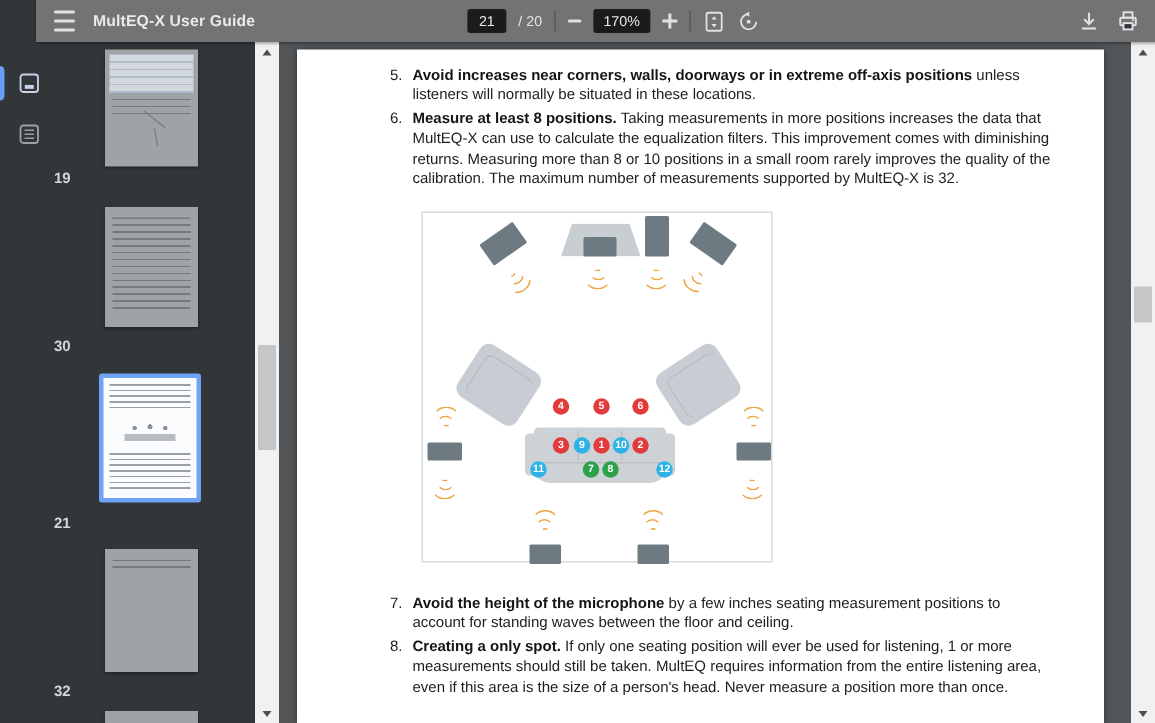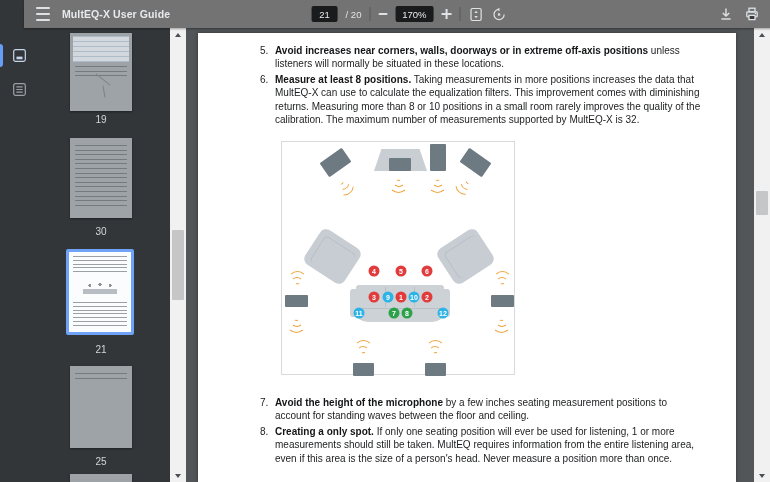--- a/index.html
+++ b/index.html
@@ -33,22 +33,22 @@
   svg.tbicon { display:block; }
 
   
   .sidebar { position:absolute; left:0; top:28px; width:170px; height:454px;
              background:#323639; overflow:hidden; }
   .sel-bar { position:absolute; left:0; top:16px; width:3px; height:23px;
              background:#669df6; border-radius:0 3px 3px 0; }
   .strip-btn { position:absolute; left:11px; width:16px; height:16px; }
   .thumb { position:absolute; left:70px; width:62px; background:#9ea3a8;
            box-shadow:0 1px 2px rgba(0,0,0,.4); cursor:pointer; }
-  .thumb-label { position:absolute; left:36px; width:130px; text-align:center;
-                 font-size:10px; color:#d3d5d8; cursor:pointer; }
+  .thumb-label { position:absolute; left:36px; width:130px; text-align:left;
+                 font-size:10px; color:#d3d5d8; cursor:pointer;font-weight:bold; }
   .t19 { top:5px; height:78px; }
   .t20 { top:110px; height:80px; }
   .t22 { top:338px; height:82px; }
   .t23 { top:446px; height:20px; }
   .sel-wrap { position:absolute; left:66px; top:221px; width:68px; height:86px;
               border:3px solid #6fa3f8; border-radius:2px; background:#fbfcfd; cursor:pointer; }
   .shot { position:absolute; left:3px; top:3px; width:56px; height:26px; background:#d2d8dd;
           background-image:repeating-linear-gradient(#aebcc9 0 1px, transparent 1px 5px); }
   .tlines { position:absolute; background-image:repeating-linear-gradient(#757a7f 0 1px, transparent 1px 4.6px); }
   .tlines-w { background-image:repeating-linear-gradient(#9aa0a5 0 1px, transparent 1px 3.8px); }
@@ -222,21 +222,21 @@
   <div class="sel-wrap">
     <div class="tlines tlines-w" style="left:4px; top:4px; width:54px; height:16px;"></div>
     <div class="minifig"></div>
     <div class="tlines tlines-w" style="left:4px; top:50px; width:54px; height:24px;"></div>
   </div>
   <div class="thumb-label" style="top:316px;">21</div>
 
   <div class="thumb t22">
     <div class="tlines" style="left:5px; top:7px; width:52px; height:9px;"></div>
   </div>
-  <div class="thumb-label" style="top:428px;">25</div>
+  <div class="thumb-label" style="top:428px;">32</div>
 
   <div class="thumb t23"></div>
 </nav>
 
 <div class="scrollbar sb-left">
   <div class="sb-btn up">
       <span class="tri-up"></span>
     </div>
   <div class="sb-thumb" style="top:202px; height:70px;"></div>
   <div class="sb-btn down">

